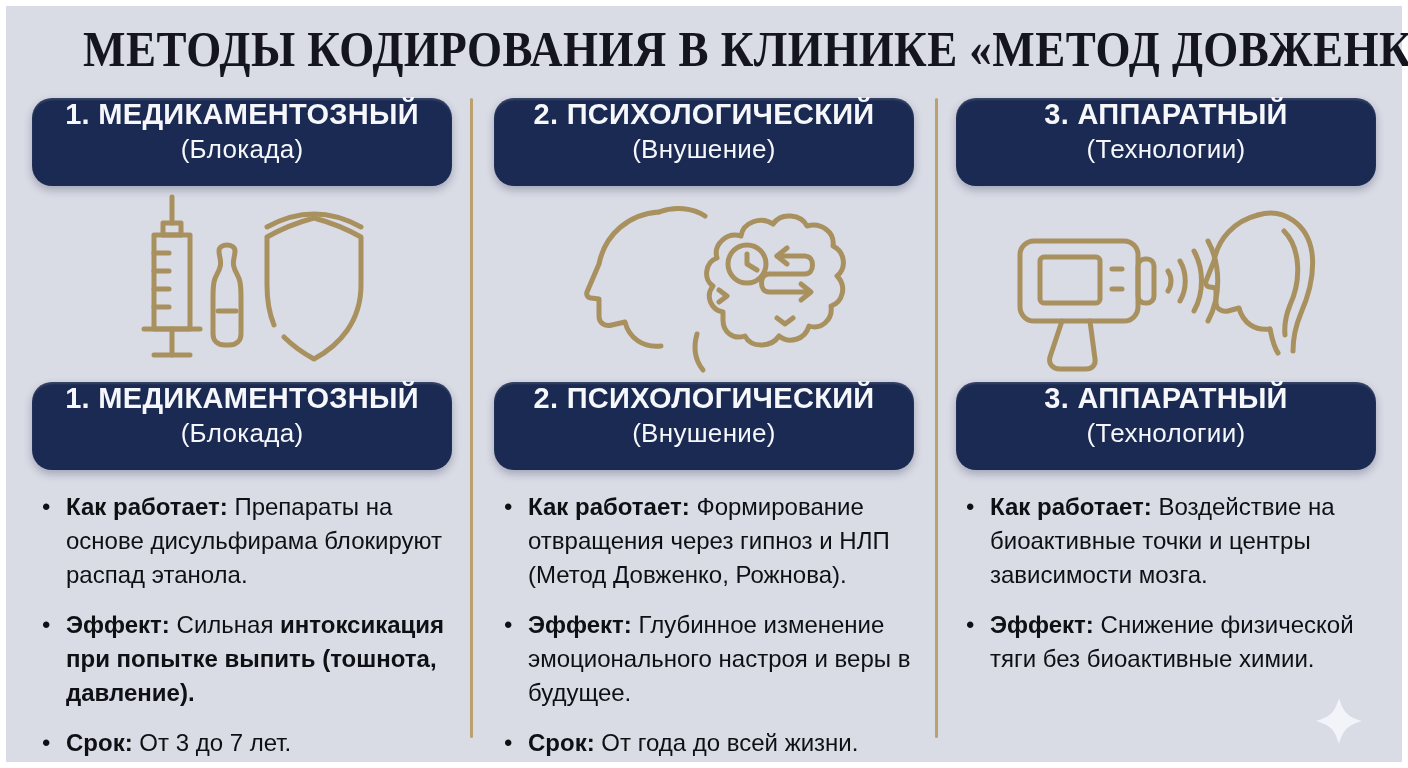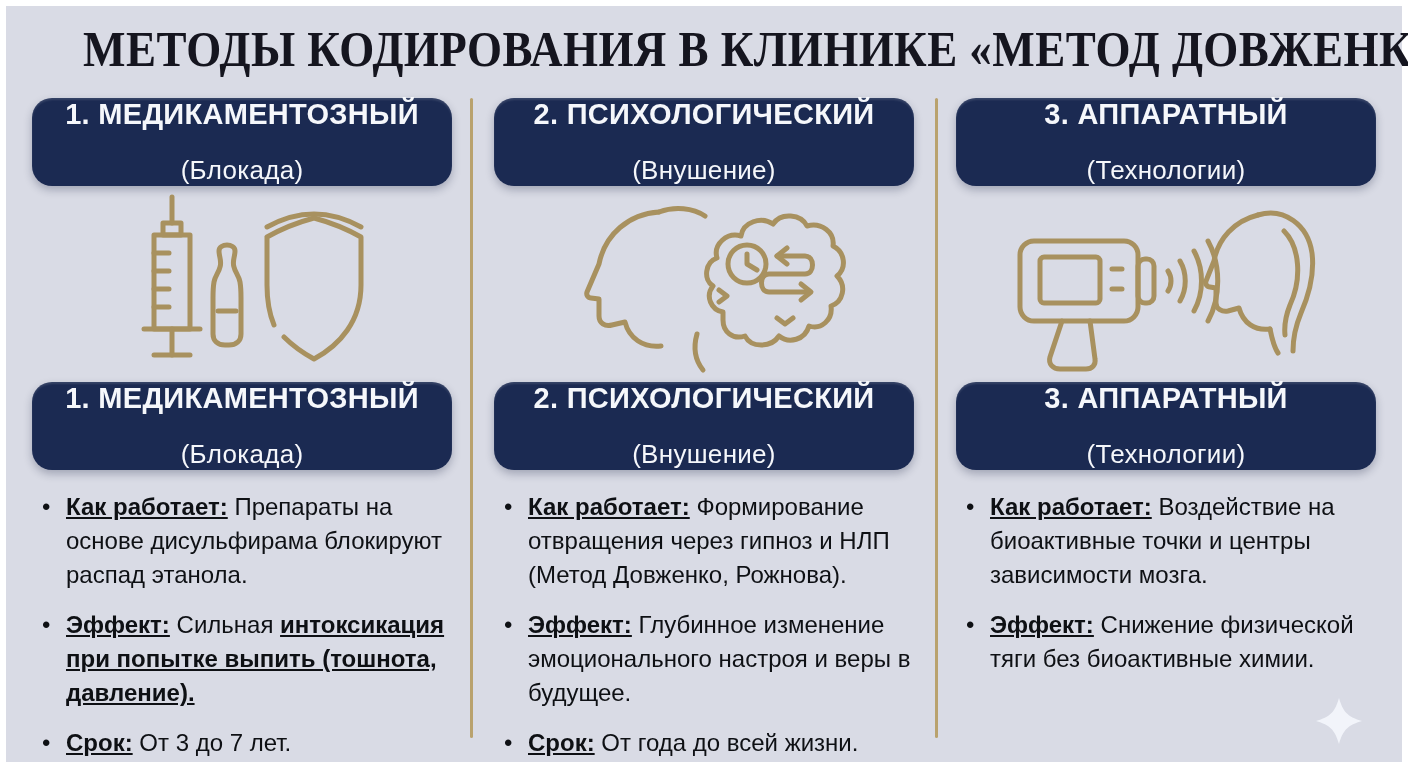--- a/index.html
+++ b/index.html
@@ -30,36 +30,36 @@
   .divider {
     position:absolute; width:3px; height:640px; top:92px;
     background:#B9A26E; border-radius:2px;
   }
   .divider.d1 { left:464px; }
   .divider.d2 { left:929px; }
 
   .badge {
     height:88px; border-radius:20px; background:#1B2A52;
     color:#F5F7FB; display:flex; flex-direction:column;
-    align-items:center; justify-content:space-between; gap:3px;
+    align-items:center; justify-content:flex-start; gap:3px;
     box-shadow:0 4px 8px rgba(20,30,60,.28), inset 0 2px 2px rgba(255,255,255,.12);
   }
   .badge-title { font-size:29px; font-weight:800; letter-spacing:.3px; }
   .badge-sub   { font-size:26px; font-weight:400; letter-spacing:.3px; }
 
   .icon-box { height:196px; display:flex; align-items:center; justify-content:center; }
   .icon-box svg { stroke:#A8915F; fill:none; stroke-width:5; stroke-linecap:round; stroke-linejoin:round; }
 
   .bullets { margin-top:20px; padding-left:6px; }
   .bullet {
     position:relative; padding-left:28px; margin-bottom:16px;
     font-size:24px; line-height:34px; color:#0E1014;
   }
   .bullet .dot { position:absolute; left:4px; top:0; }
-  .bullet .label, .bullet .tail { font-weight:700;text-decoration:underline; }
+  .bullet .label, .bullet .tail { font-weight:700; }
 
   .sparkle { position:absolute; right:40px; bottom:18px; }
 </style>
 </head>
 <body>
 
 <div class="frame">
   <div class="canvas">
 
     <div class="title"><span>МЕТОДЫ КОДИРОВАНИЯ В КЛИНИКЕ «МЕТОД ДОВЖЕНКО»</span></div>

